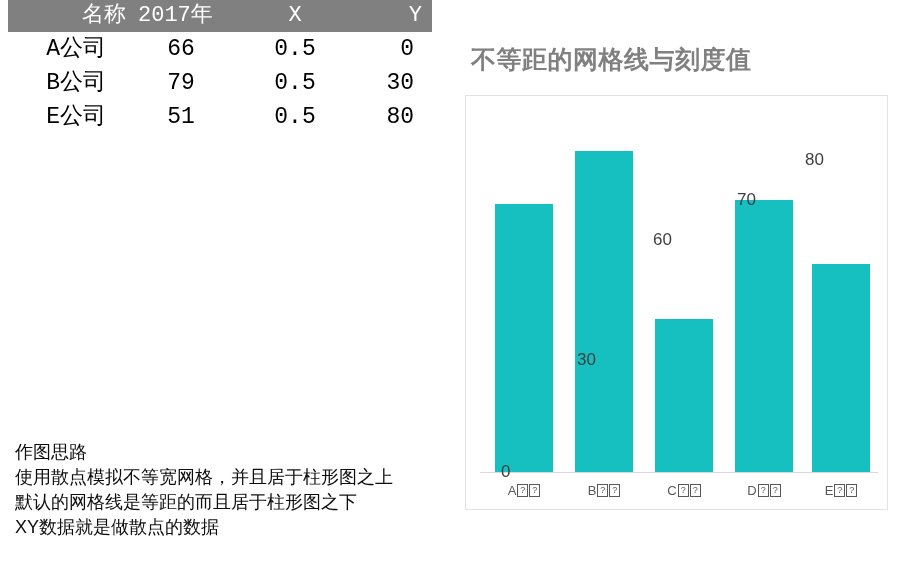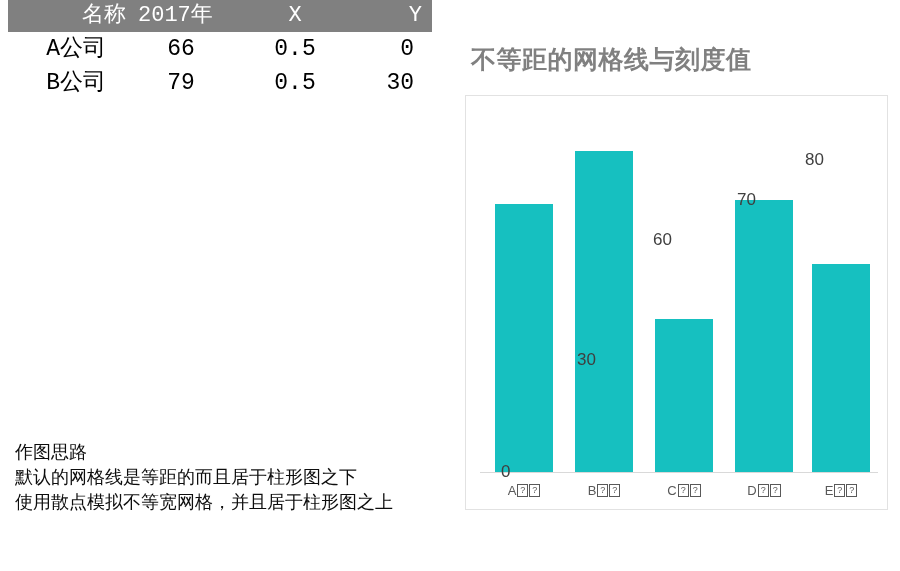--- a/index.html
+++ b/index.html
@@ -172,28 +172,35 @@
         <td class="c-year">66</td>
         <td class="c-x">0.5</td>
         <td class="c-y">0</td>
       </tr>
       <tr>
         <td class="c-name">B公司</td>
         <td class="c-year">79</td>
         <td class="c-x">0.5</td>
         <td class="c-y">30</td>
       </tr>
+      <tr>
+        <td class="c-name">E公司</td>
+        <td class="c-year">51</td>
+        <td class="c-x">0.5</td>
+        <td class="c-y">80</td>
+      </tr>
     </tbody>
   </table>
 </div>
 
 <div id="notes">
   <div class="note-line">作图思路</div>
+  <div class="note-line">使用散点模拟不等宽网格，并且居于柱形图之上</div>
   <div class="note-line">默认的网格线是等距的而且居于柱形图之下</div>
-  <div class="note-line">使用散点模拟不等宽网格，并且居于柱形图之上</div>
+  <div class="note-line">XY数据就是做散点的数据</div>
 </div>
 
 <div id="chart-panel">
   <div id="chart-title">不等距的网格线与刻度值</div>
 
   <div id="plot-frame"></div>
 
   <div id="plot-area">
     <div id="axis-line"></div>
 

